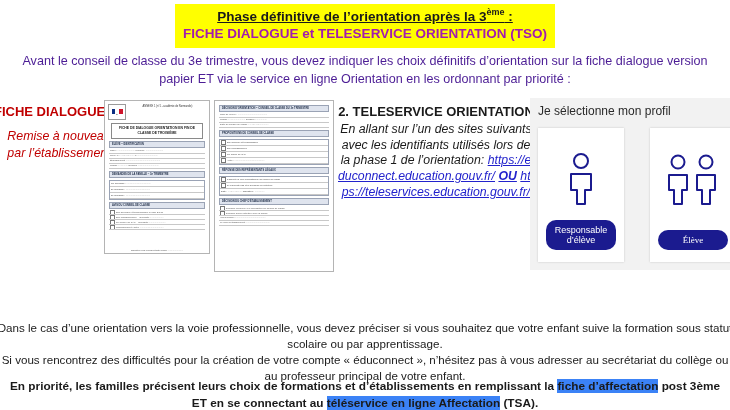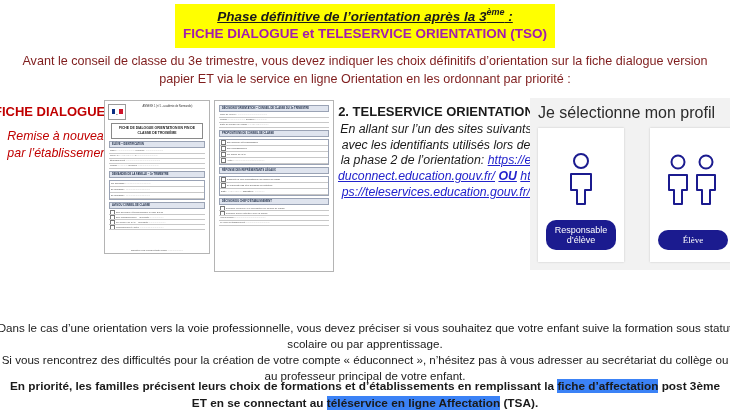--- a/index.html
+++ b/index.html
@@ -30,39 +30,38 @@
     text-align: center;
     padding: 3px 4px 5px 4px;
     box-sizing: border-box;
   }
   .title-line1 {
     font-size: 13.5px;
     font-weight: bold;
     color: #1a1a1a;
     text-decoration: underline;
     line-height: 1.25;
-    font-style: italic;
   }
   .title-line2 {
     font-size: 13.5px;
     font-weight: bold;
     color: #a21caf;
     line-height: 1.3;
   }
   .sup { font-size: 9px; vertical-align: super; }
 
   
   .intro {
     position: absolute;
     left: 8px;
     top: 52px;
     width: 714px;
     text-align: center;
     font-size: 12.6px;
-    color: #7f1d1d;
+    color: #4c1d95;
     line-height: 1.45;
   }
 
   
   .fiche-label {
     position: absolute;
     left: -6px;
     top: 104px;
     width: 120px;
     font-size: 13px;
@@ -218,21 +217,21 @@
     top: 98px;
     width: 210px;
     height: 172px;
     background: #f2f2f2;
     overflow: hidden;
   }
   .shot-title {
     position: absolute;
     left: 8px;
     top: 6px;
-    font-size: 16px;
+    font-size: 12px;
     color: #2b2b2b;
   }
   .card {
     position: absolute;
     top: 30px;
     width: 86px;
     height: 134px;
     background: #ffffff;
     box-shadow: 0 0 2px rgba(0,0,0,0.18);
   }
@@ -376,21 +375,21 @@
         <div class="doc-row"><span class="chk"></span><span>Décision après entretien avec la famille</span></div>
         <div class="doc-row">Voies d’appel : ............................................</div>
         <div class="doc-row">Le chef d’établissement : ..................................</div>
       </div>
       <div class="doc-foot">Notification à conserver par la famille</div>
     </div>
   </div>
 
   <div class="ts-title">2. TELESERVICE ORIENTATION</div>
   <div class="ts-body">
-    <span>En allant sur l’un des sites suivants avec les identifiants utilisés lors de la phase 2 de l’orientation:</span>
+    <span>En allant sur l’un des sites suivants avec les identifiants utilisés lors de la phase 1 de l’orientation:</span>
     <span class="ts-link">https://educonnect.education.gouv.fr/</span>
     <span class="ts-ou">OU</span>
     <span class="ts-link">https://teleservices.education.gouv.fr/</span>
   </div>
 
   <div class="shot">
     <div class="shot-title">Je sélectionne mon profil</div>
 
     <div class="card card-a">
       <div class="person">

